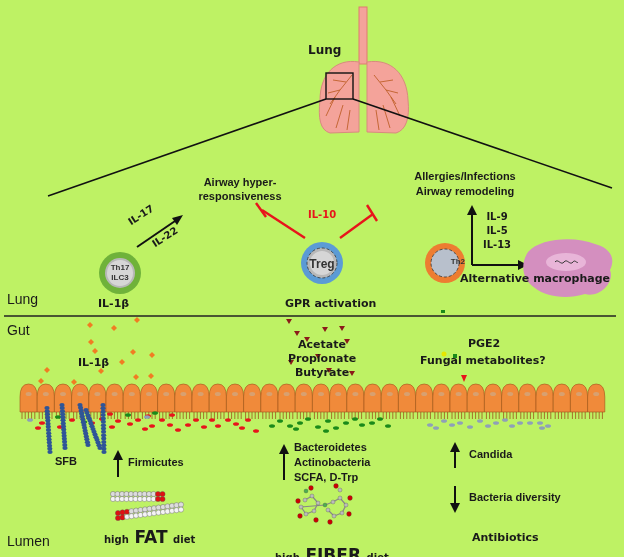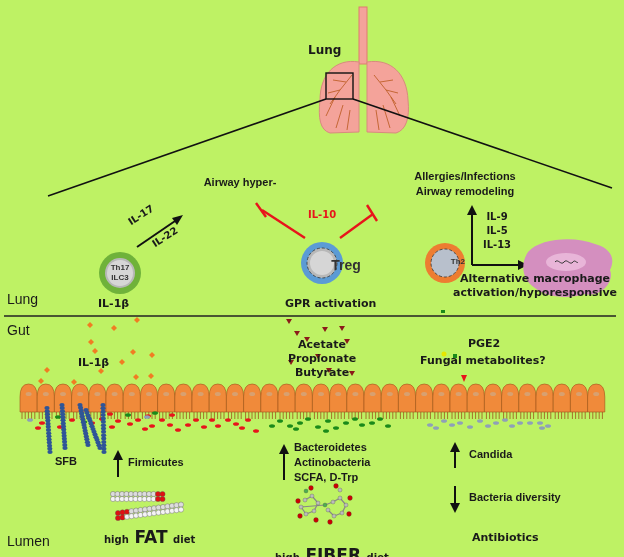--- a/index.html
+++ b/index.html
@@ -686,46 +686,46 @@
   <div class="t comic" style="left:308px;top:43px;font-size:12px;">Lung</div>
 
   <div class="t" style="left:7px;top:291px;font-size:14px;">Lung</div>
   <div class="t" style="left:7px;top:322px;font-size:14px;">Gut</div>
   <div class="t" style="left:7px;top:533px;font-size:14px;">Lumen</div>
 
   <div class="t bold center" style="left:101px;top:263px;width:38px;font-size:8px;line-height:10px;color:#333;">
     <div>Th17</div>
     <div>ILC3</div>
   </div>
-  <div class="t bold center" style="left:302px;top:257px;width:40px;font-size:14px;color:#333;margin-left:24px;">Treg</div>
+  <div class="t bold center" style="left:302px;top:257px;width:40px;font-size:12px;color:#333;">Treg</div>
   <div class="t bold center" style="left:425px;top:257px;width:40px;font-size:8px;color:#333;text-align:right;">Th2</div>
 
   <div class="t bold center" style="left:180px;top:175px;width:120px;font-size:11px;line-height:14px;">
     <div>Airway hyper-</div>
+    <div>responsiveness</div>
   </div>
 
   <div class="t comic" style="left:126px;top:218px;font-size:10px;transform:rotate(-33deg);transform-origin:left top;">IL-17</div>
   <div class="t comic" style="left:150px;top:240px;font-size:10px;transform:rotate(-33deg);transform-origin:left top;">IL-22</div>
 
   <div class="t comic red" style="left:308px;top:209px;font-size:10px;">IL-10</div>
 
   <div class="t bold center" style="left:385px;top:169px;width:160px;font-size:11px;line-height:15px;">
     <div>Allergies/Infections</div>
     <div>Airway remodeling</div>
   </div>
 
   <div class="t comic center" style="left:477px;top:210px;width:40px;font-size:10px;line-height:14px;">
     <div>IL-9</div>
     <div>IL-5</div>
     <div>IL-13</div>
   </div>
 
   <div class="t comic center" style="left:450px;top:272px;width:170px;font-size:11px;line-height:14px;">
     <div>Alternative macrophage</div>
-    <div>activation/hyporesponsive</div>
   </div>
 
   <div class="t comic" style="left:98px;top:297px;font-size:11px;">IL-1β</div>
   <div class="t comic" style="left:285px;top:297px;font-size:11px;">GPR activation</div>
 
   <div class="t comic" style="left:78px;top:356px;font-size:11px;">IL-1β</div>
 
   <div class="t comic center" style="left:282px;top:330px;width:80px;font-size:11px;line-height:14px;margin-top:8px;">
     <div>Acetate</div>
     <div>Propionate</div>

